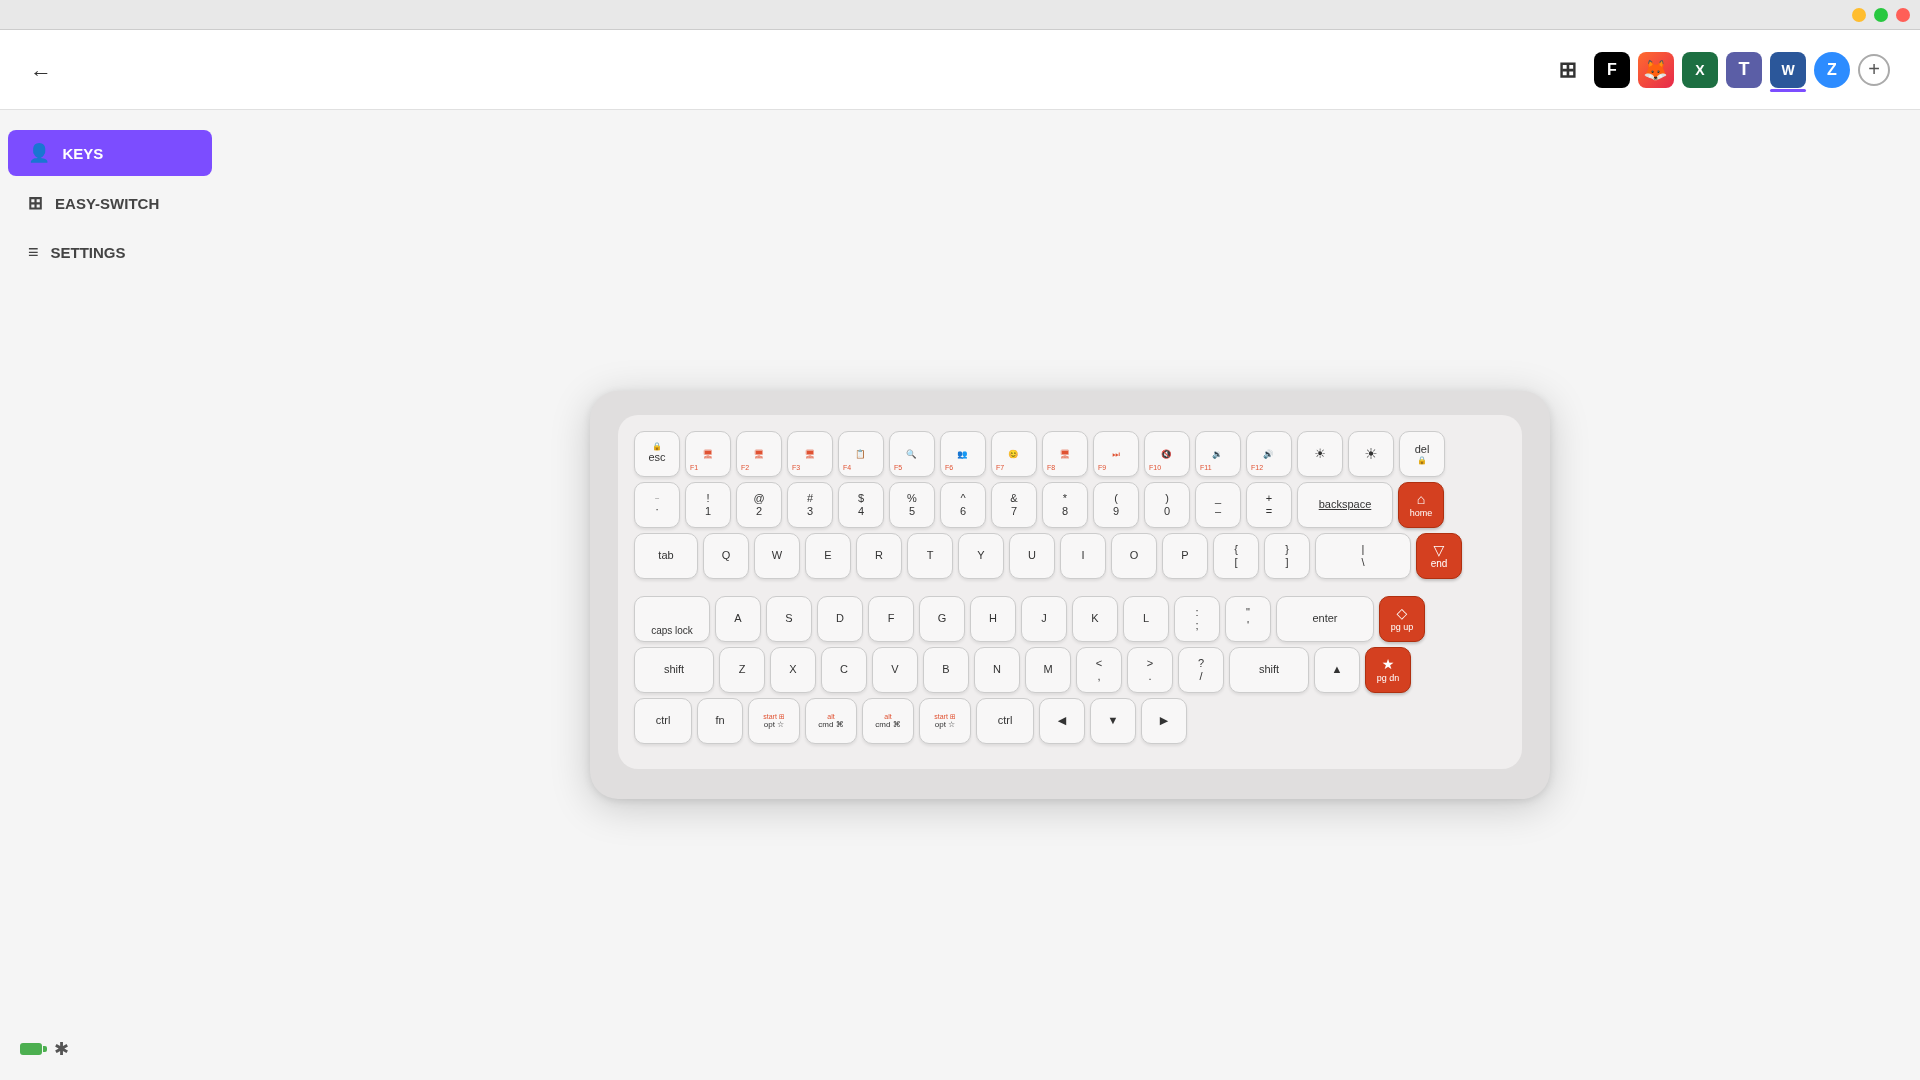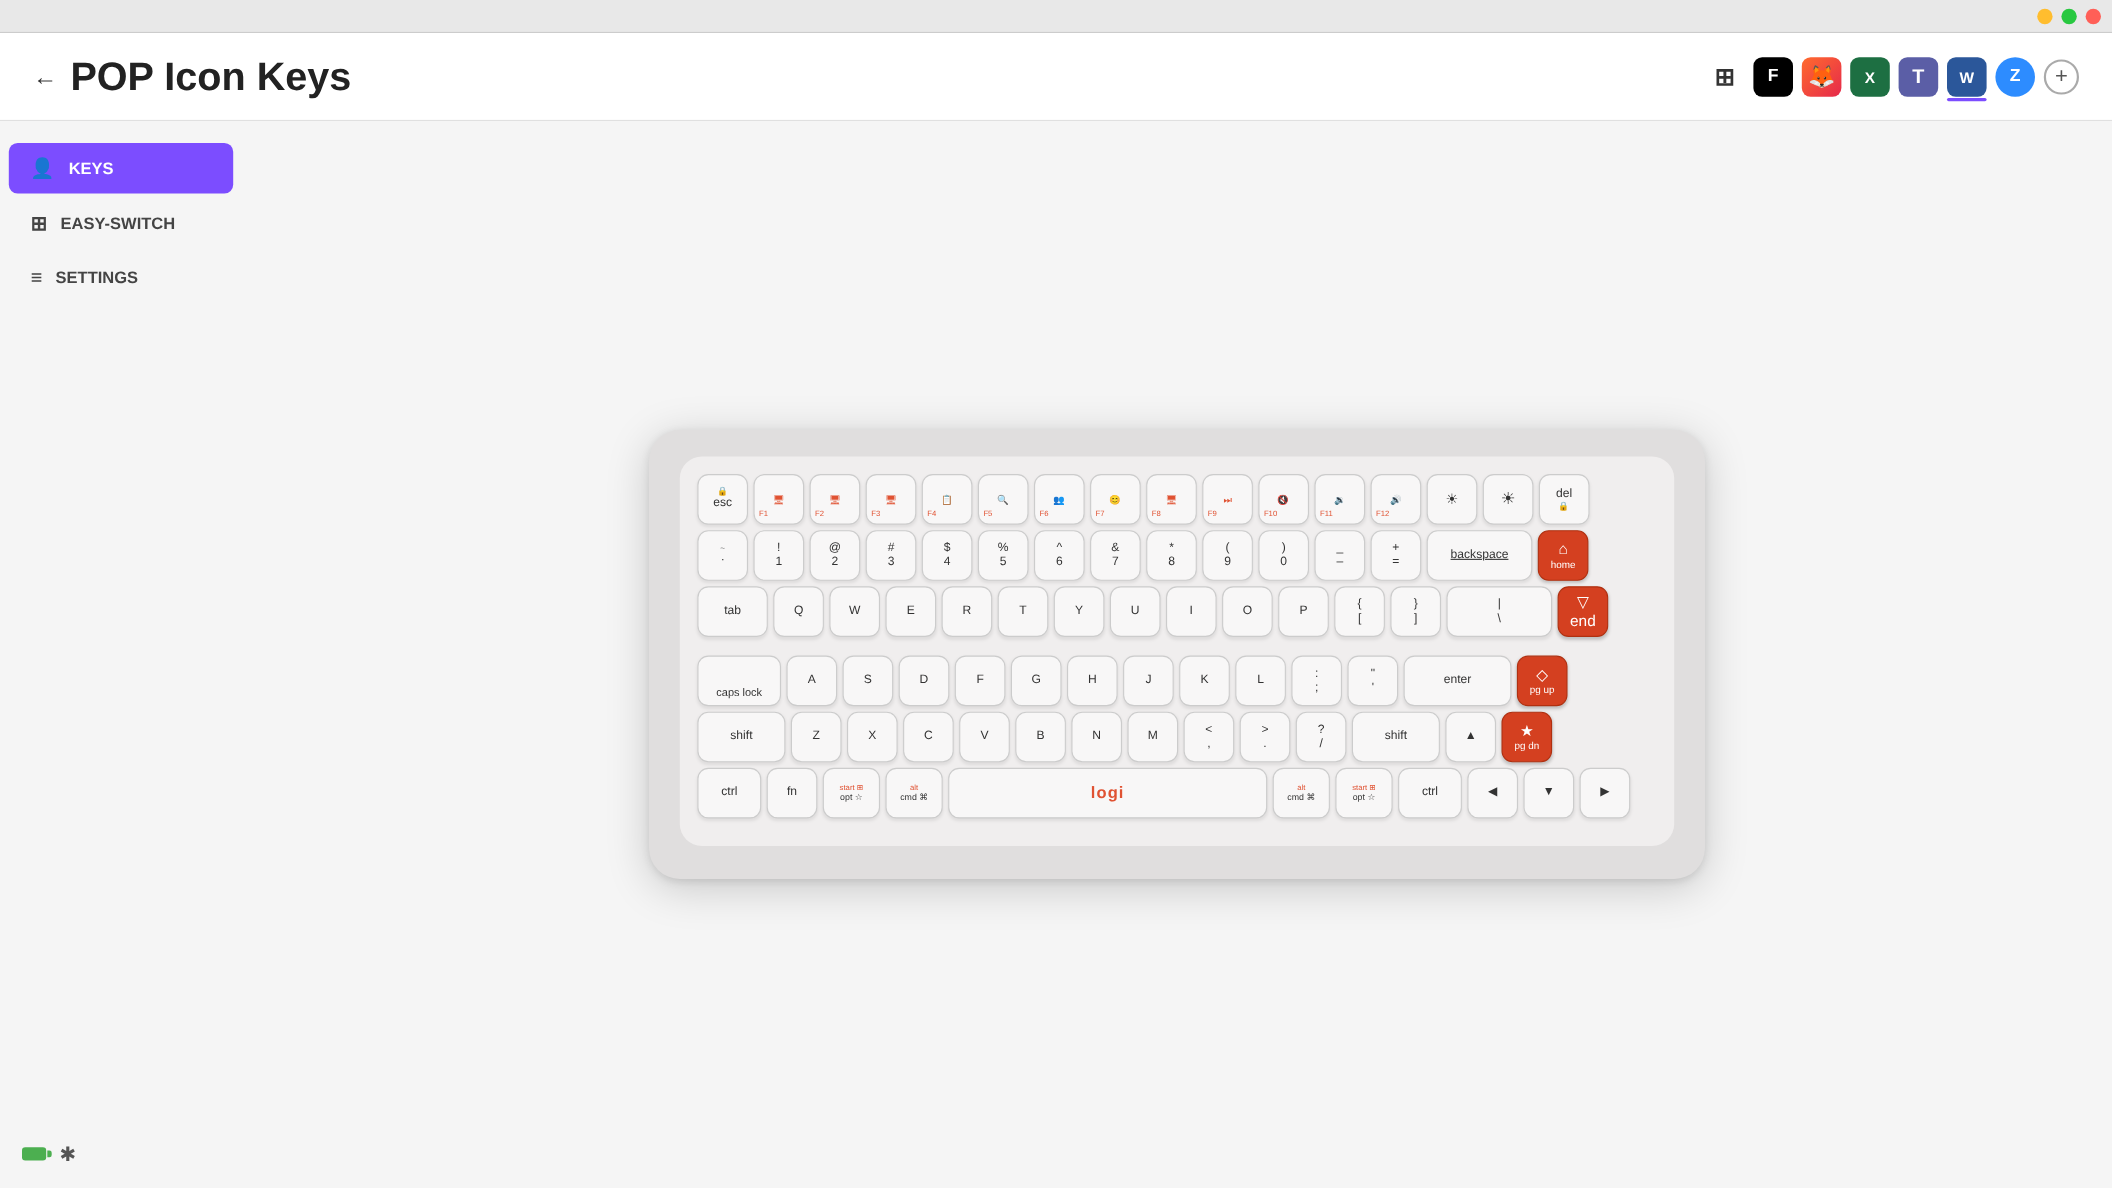--- a/index.html
+++ b/index.html
@@ -276,21 +276,20 @@
   <div class="window-controls">
     <button class="win-btn win-min"></button>
     <button class="win-btn win-max"></button>
     <button class="win-btn win-close"></button>
   </div>
 </div>
 
 <div class="header">
   <div class="header-title">
     <span class="back-arrow">←</span>
-    <span class="page-title">POP Icon Keys</span>
   </div>
   <div class="header-apps">
     <div class="app-icon grid">⊞</div>
     <div class="app-icon figma" style="font-weight:900;">F</div>
     <div class="app-icon firefox" style="font-size:20px;">🦊</div>
     <div class="app-icon excel">X</div>
     <div class="app-icon teams" style="font-size:18px;">T</div>
     <div class="app-icon word word-active">W</div>
     <div class="app-icon zoom" style="font-size:16px;">Z</div>
     <div class="add-btn">+</div>
@@ -469,21 +468,21 @@
         <div class="key">
             <span>}</span>
             <span>]</span>
           </div>
         <div class="key wide-enter">
             <span>|</span>
             <span>\</span>
           </div>
         <div class="key red">
           <span class="icon-sym">▽</span>
-          <span style="font-size:14px;">end</span>
+          <span style="font-size:10px;">end</span>
         </div>
       </div>
 
       <div class="kb-row">
         <div class="key wide-caps">
             <span style="font-size:10px;margin-top:24px;">caps lock</span>
           </div>
         <div class="key">A</div>
         <div class="key">S</div>
         <div class="key">D</div>
@@ -549,23 +548,20 @@
             <span>fn</span>
           </div>
         <div class="key" style="min-width:52px;">
           <span class="top-label" style="font-size:7px;">start ⊞</span>
           <span style="font-size:8px;">opt ☆</span>
         </div>
         <div class="key" style="min-width:52px;">
           <span class="top-label" style="font-size:7px;">alt</span>
           <span style="font-size:8px;">cmd ⌘</span>
         </div>
-        <div class="key wide-space">
-          <span class="logi-logo">logi</span>
-        </div>
         <div class="key" style="min-width:52px;">
           <span class="top-label" style="font-size:7px;">alt</span>
           <span style="font-size:8px;">cmd ⌘</span>
         </div>
         <div class="key" style="min-width:52px;">
           <span class="top-label" style="font-size:7px;">start ⊞</span>
           <span style="font-size:8px;">opt ☆</span>
         </div>
         <div class="key wide-ctrl">
             <span>ctrl</span>

